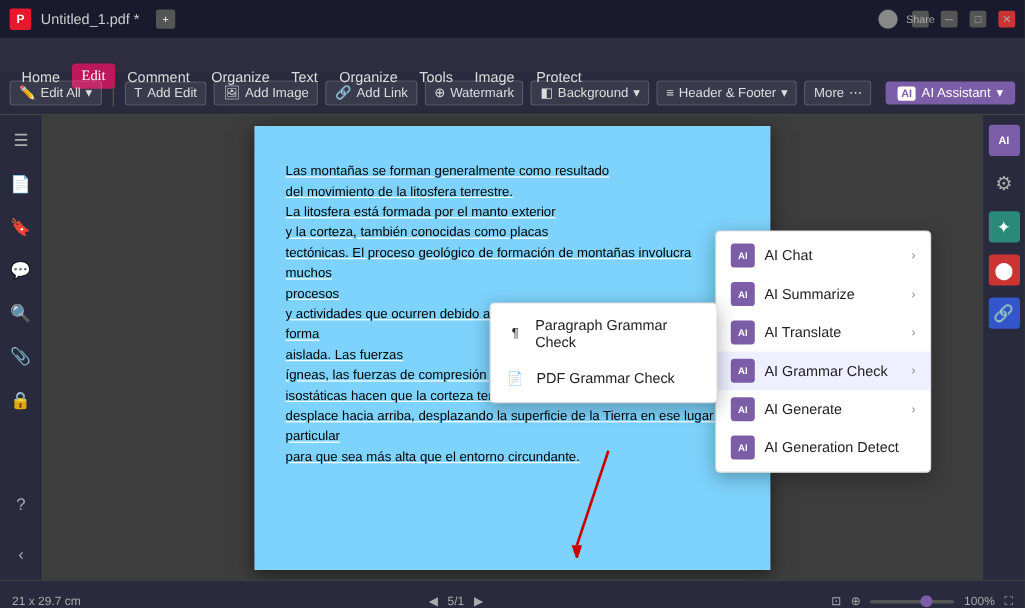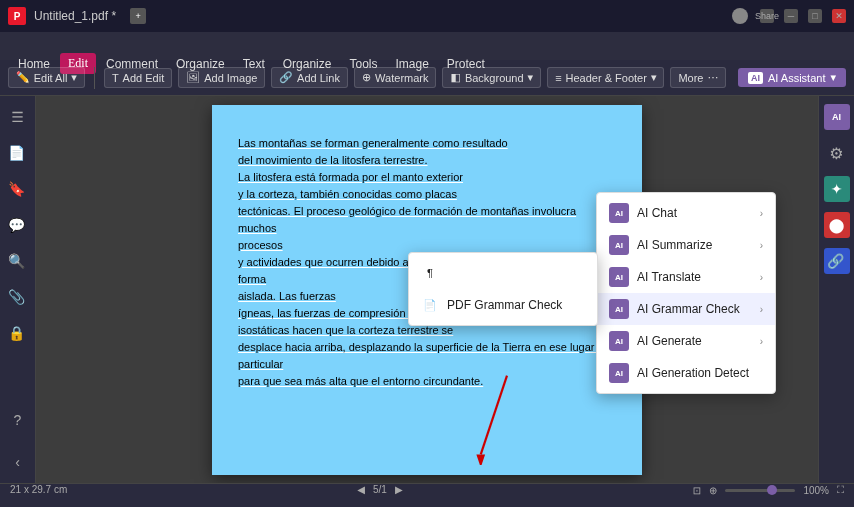--- a/index.html
+++ b/index.html
@@ -167,21 +167,21 @@
     .right-icon.purple { background: #7b5ea7; color: #fff; }
     .right-icon.teal { background: #2a8a7a; color: #fff; }
     .right-icon.red { background: #cc3333; color: #fff; }
     .right-icon.blue { background: #3355cc; color: #fff; }
 
     
     .status-bar {
       height: 24px;
       background: #2a2a3e;
       display: flex;
-      align-items: flex-start;
+      align-items: flex-end;
       padding: 0 10px;
       justify-content: space-between;
       font-size: 10px;
       color: #aaa;
       border-top: 1px solid #444;
     }
     .status-left { display: flex; align-items: center; gap: 10px; }
     .status-right { display: flex; align-items: center; gap: 8px; }
     .zoom-slider {
       width: 70px;
@@ -370,20 +370,21 @@
         <line x1="40" y1="10" x2="10" y2="100" stroke="#cc0000" stroke-width="2.5"></line>
         <polygon points="5,100 15,100 10,115" fill="#cc0000"></polygon>
       </svg>
     </div>
 
     <div class="dropdown-container">
 
       <div class="grammar-dropdown">
         <div class="grammar-item">
           <span class="grammar-icon">¶</span>
+          <span>Paragraph Grammar Check</span>
         </div>
         <div class="grammar-item">
           <span class="grammar-icon">📄</span>
           <span>PDF Grammar Check</span>
         </div>
       </div>
 
       <div class="ai-dropdown">
         <div class="ai-dropdown-item">
           <div class="ai-dropdown-item-left">

